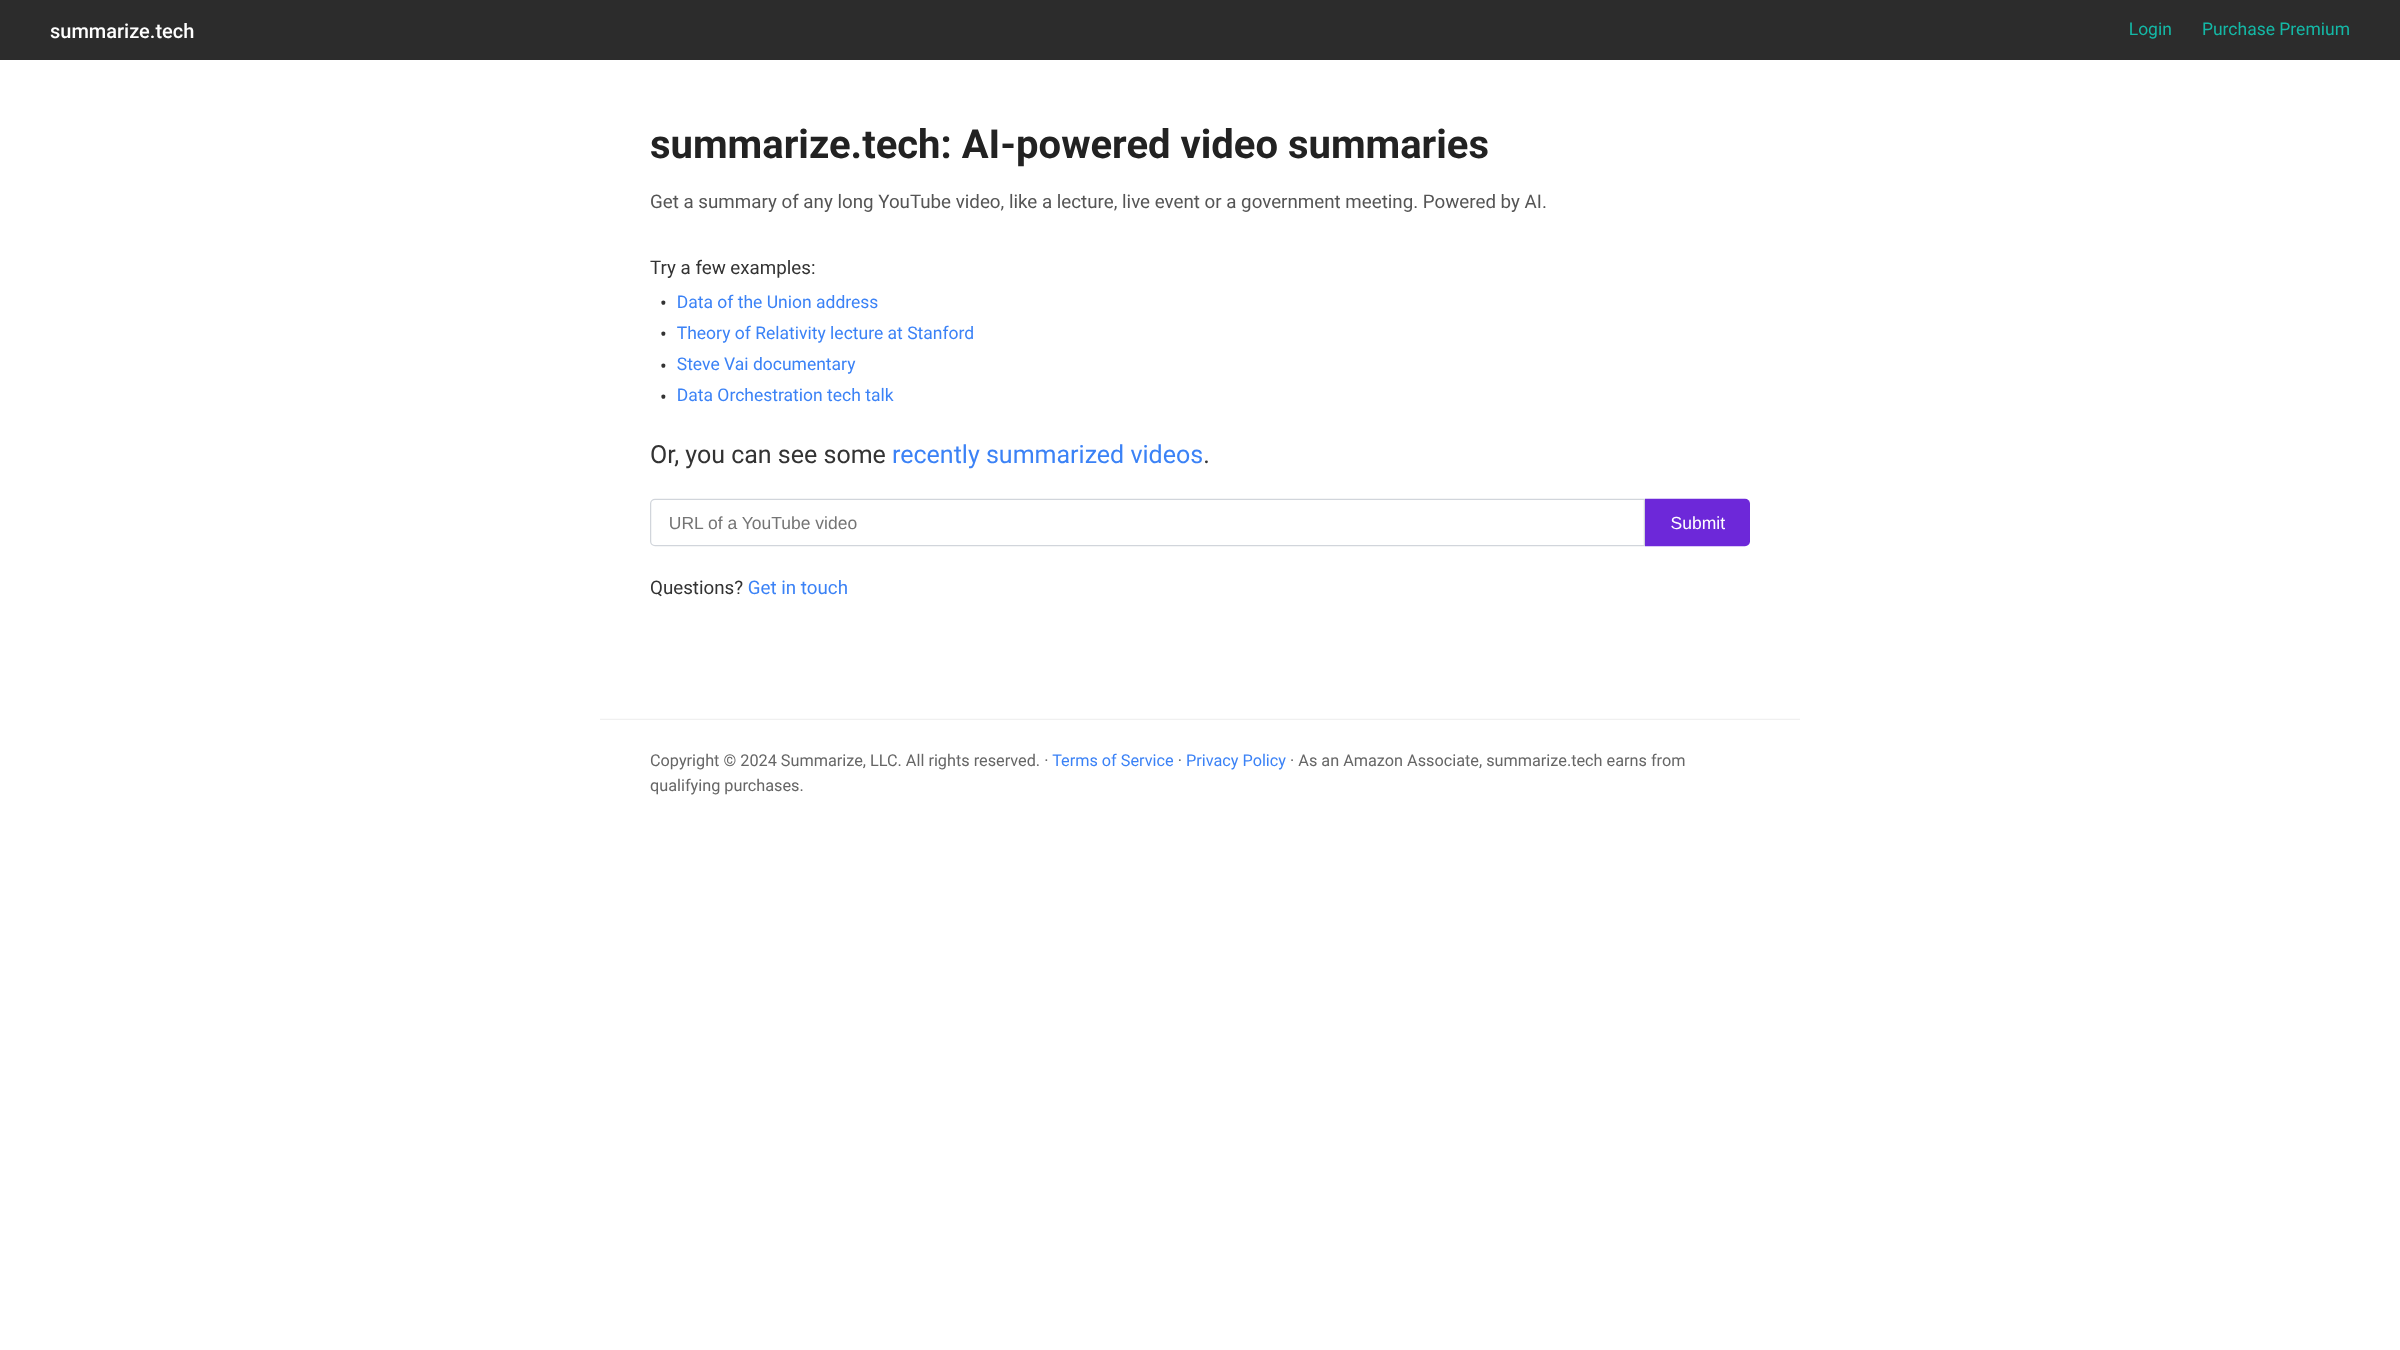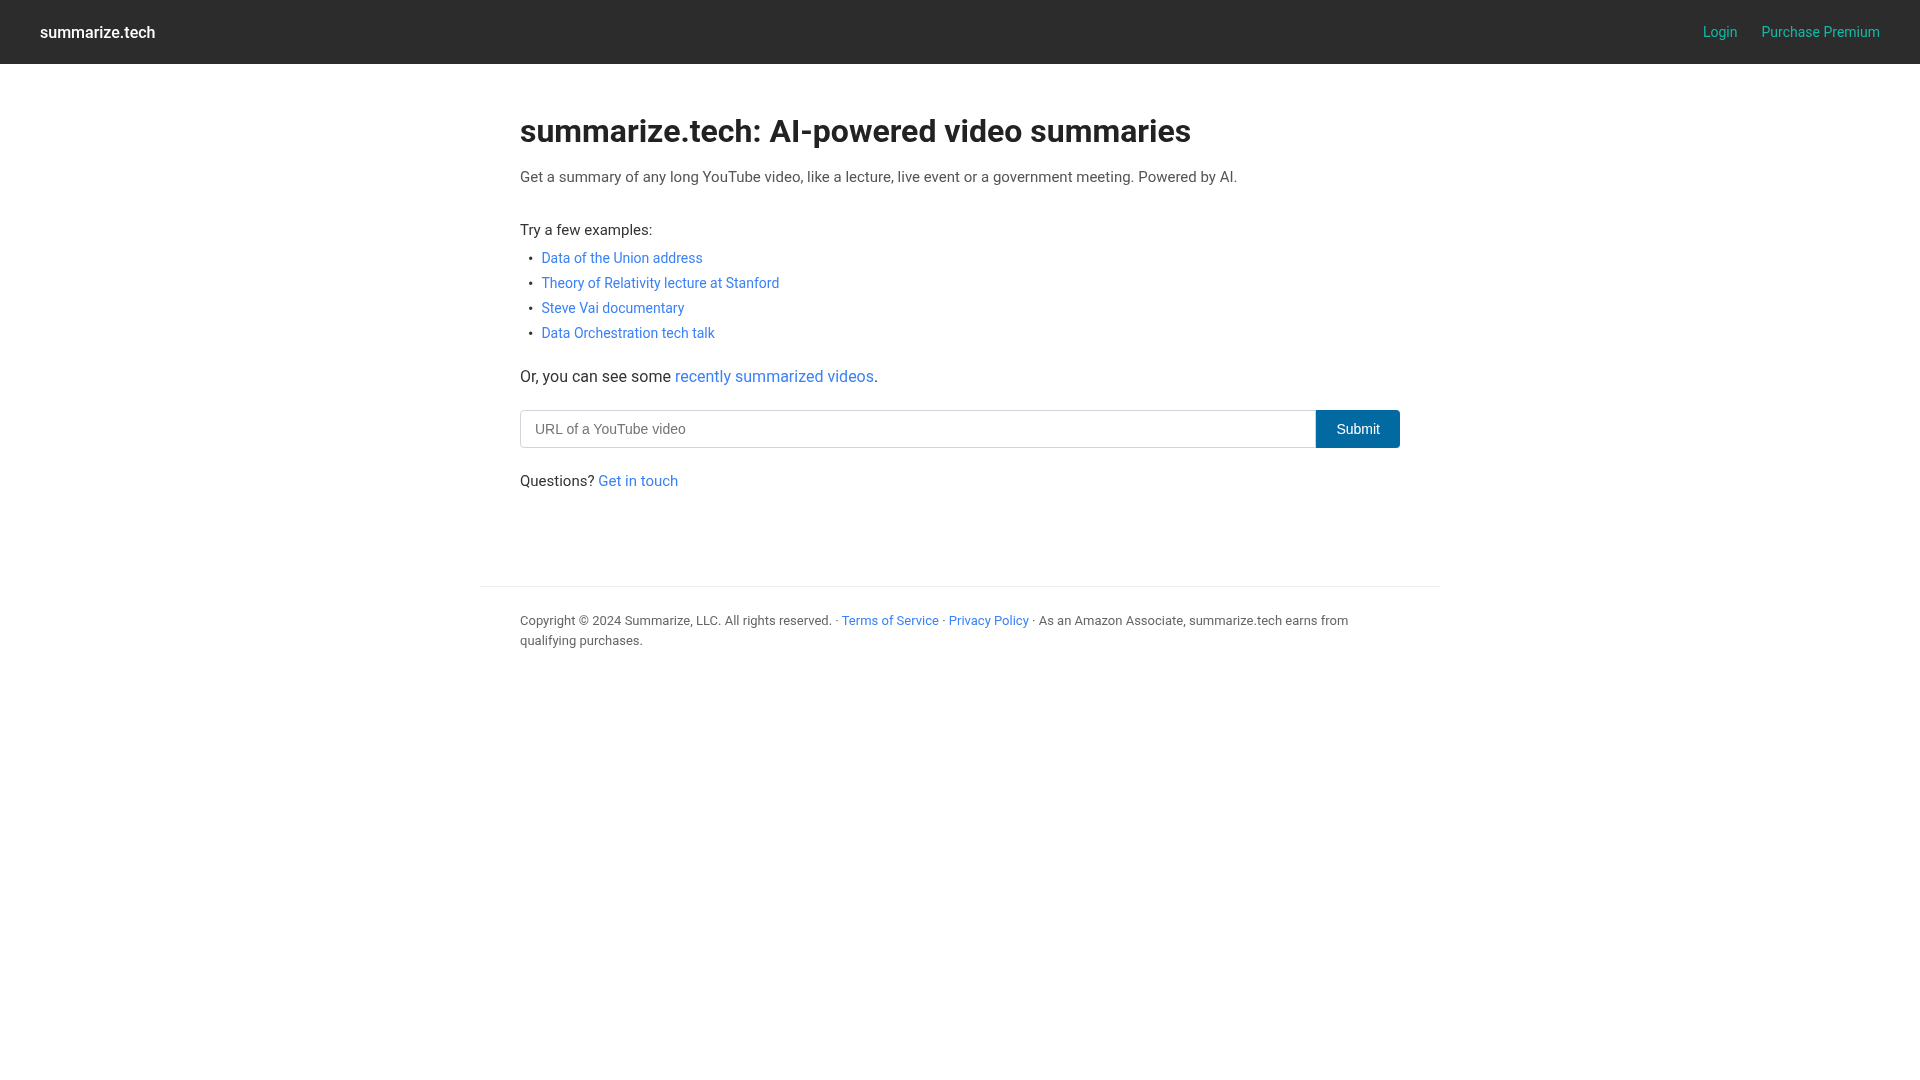--- a/index.html
+++ b/index.html
@@ -11,21 +11,21 @@
     body {
       font-family: -apple-system, BlinkMacSystemFont, 'Segoe UI', Roboto, Oxygen, sans-serif;
       font-size: 16px;
       color: #333;
       background: #fff;
     }
 
     header {
       background-color: #2c2c2c;
       padding: 0 40px;
-      height: 64px;
+      height: 48px;
       display: flex;
       align-items: center;
       justify-content: space-between;
     }
 
     .header-logo {
       color: #fff;
       font-size: 16px;
       font-weight: 500;
       text-decoration: none;
@@ -89,21 +89,21 @@
       font-size: 16px;
     }
 
     .examples-list li a {
       color: #3b82f6;
       text-decoration: none;
       font-size: 14px;
     }
 
     .recently-summarized {
-      font-size: 16px;
+      font-size: 20px;
       color: #333;
       margin-bottom: 24px;
     }
 
     .recently-summarized a {
       color: #3b82f6;
       text-decoration: none;
     }
 
     .search-form {
@@ -118,21 +118,21 @@
       padding: 10px 14px;
       border: 1px solid #d1d5db;
       border-radius: 4px 0 0 4px;
       font-size: 14px;
       color: #555;
       outline: none;
     }
 
     .submit-button {
       padding: 10px 20px;
-      background-color: #0369a1;
+      background-color: #6d28d9;
       color: #fff;
       border: none;
       border-radius: 0 4px 4px 0;
       font-size: 14px;
       font-weight: 500;
       cursor: pointer;
       white-space: nowrap;
     }
 
     .questions-row {

